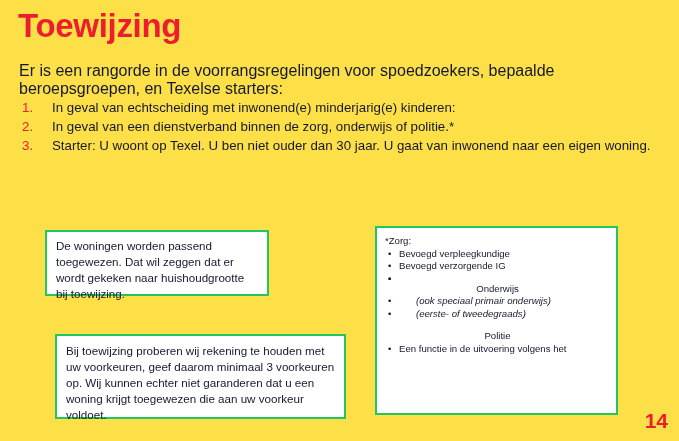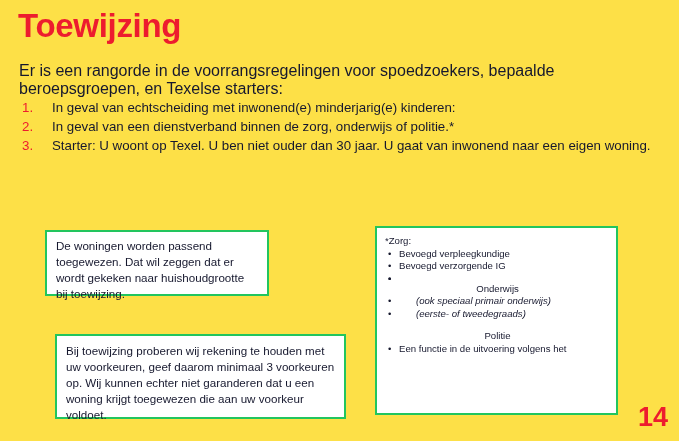--- a/index.html
+++ b/index.html
@@ -164,21 +164,21 @@
     padding-left: 17px;
     line-height: 12.6px;
     font-style: italic;
   }
 
   
   .pagenum {
     position: absolute;
     right: 11px;
     bottom: 10px;
-    font-size: 27px;
+    font-size: 21px;
     font-weight: bold;
     color: #ED1C2E;
     line-height: 1;
   }
 </style>
 </head>
 <body>
 
 <div class="slide">
 

